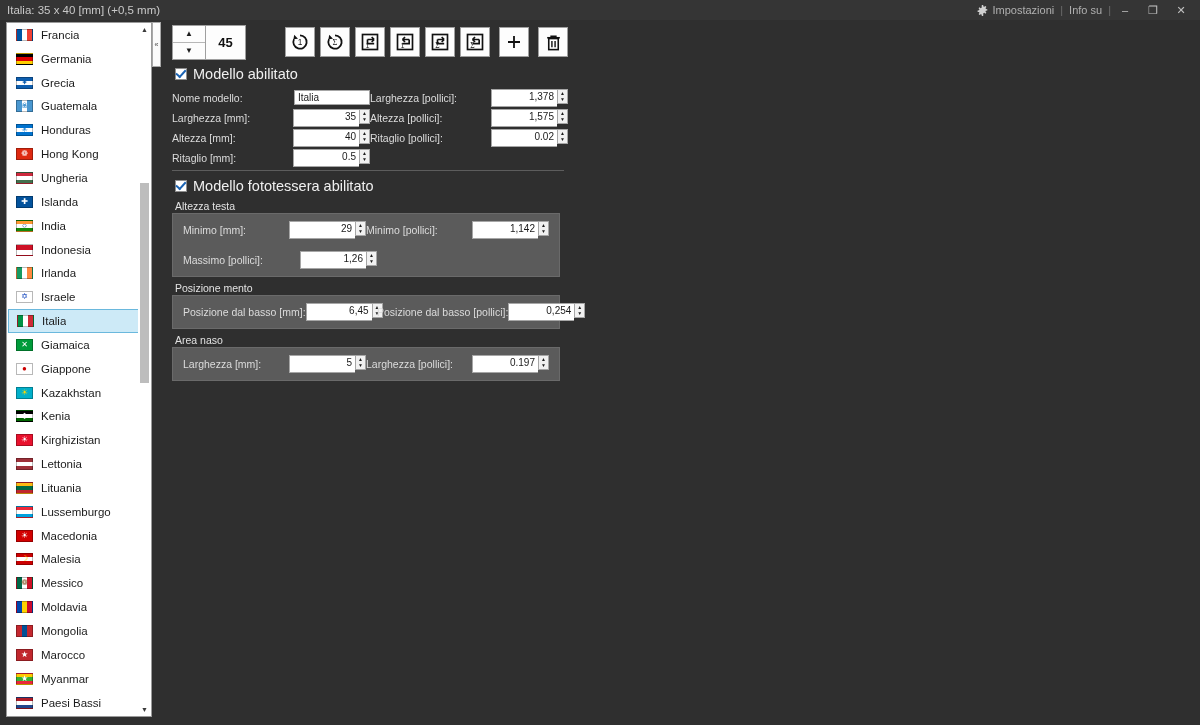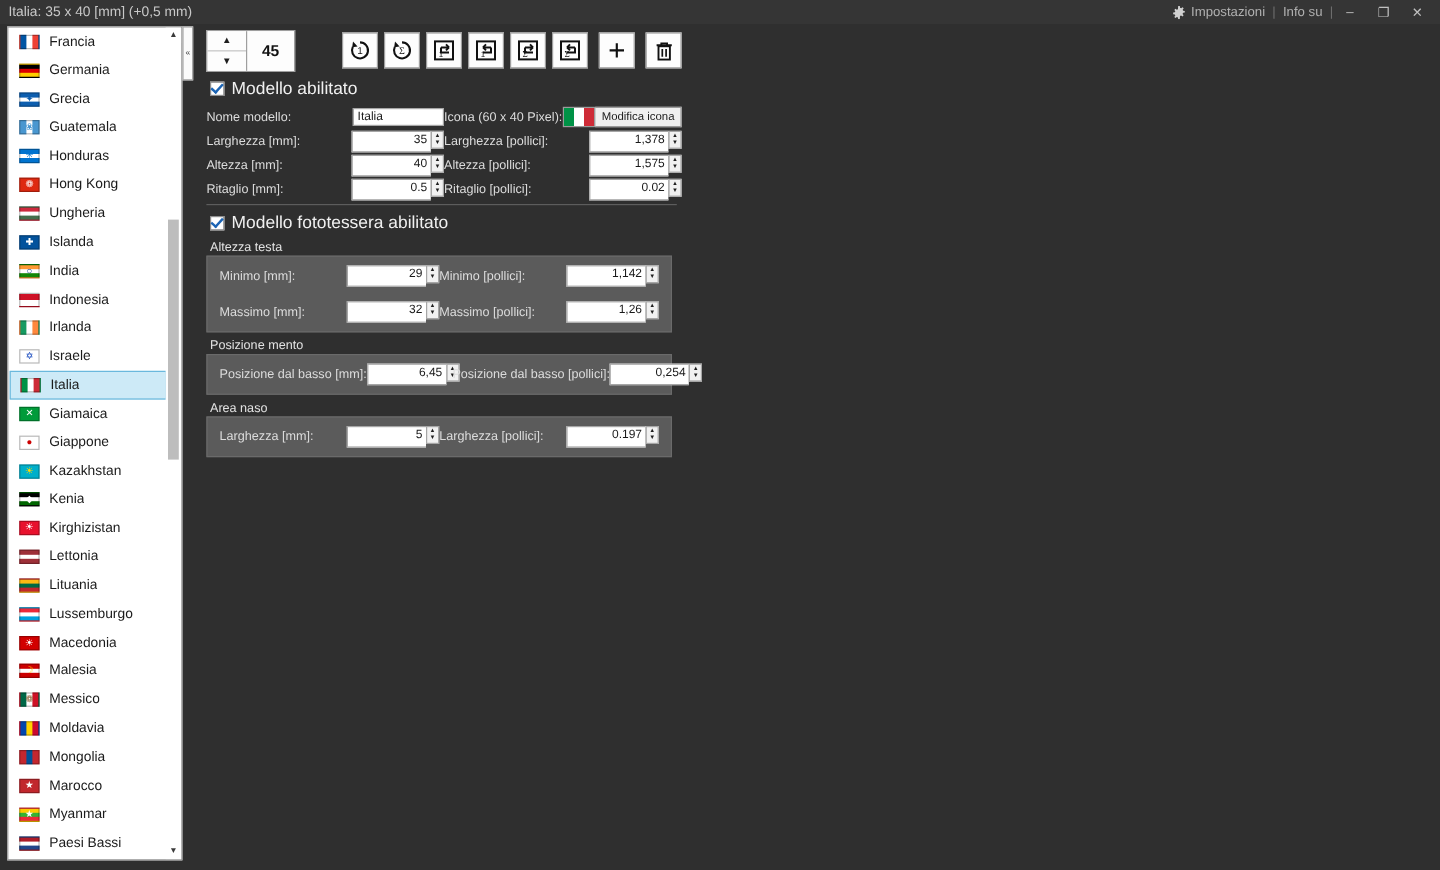--- a/index.html
+++ b/index.html
@@ -511,27 +511,20 @@
               <div class="numinput">0.5</div>
               <div class="numspin">
                 <div>▲</div>
                 <div>▼</div>
               </div>
             </div>
           </div>
         </div>
       </div>
     <div class="col" id="form-right-col">
-        <div class="iconrow">
-          <div class="flabel">Icona (60 x 40 Pixel):</div>
-          <div class="iconpreview">
-            <div style="width:100%;height:100%;background:linear-gradient(to right,#009246 0 33.3%,#ffffff 33.3% 66.6%,#ce2b37 66.6% 100%)"></div>
-          </div>
-          <div class="btn-modifica">Modifica icona</div>
-        </div>
         <div class="frow">
           <div class="flabel">Larghezza [pollici]:</div>
           <div class="ffield">
             <div class="numwrap">
               <div class="numinput">1,378</div>
               <div class="numspin">
                 <div>▲</div>
                 <div>▼</div>
               </div>
             </div>
@@ -600,34 +593,20 @@
                     <div>▼</div>
                   </div>
                 </div>
               </div>
             </div>
           </div>
         </div>
         <div class="grow">
           <div class="gcell">
             <div class="frow" style="width: 100%;">
-              <div class="flabel">Massimo [mm]:</div>
-              <div class="ffield">
-                <div class="numwrap">
-                  <div class="numinput">32</div>
-                  <div class="numspin">
-                    <div>▲</div>
-                    <div>▼</div>
-                  </div>
-                </div>
-              </div>
-            </div>
-          </div>
-          <div class="gcell">
-            <div class="frow" style="width: 100%;">
               <div class="flabel">Massimo [pollici]:</div>
               <div class="ffield">
                 <div class="numwrap">
                   <div class="numinput">1,26</div>
                   <div class="numspin">
                     <div>▲</div>
                     <div>▼</div>
                   </div>
                 </div>
               </div>

